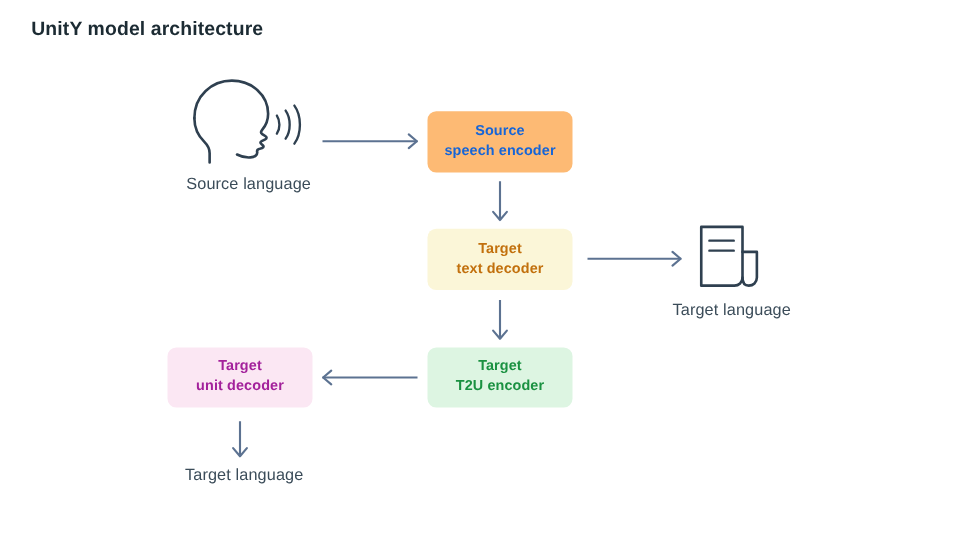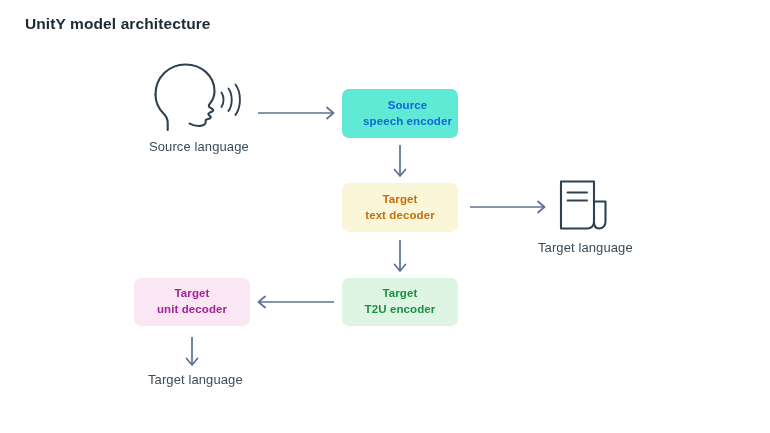--- a/index.html
+++ b/index.html
@@ -176,21 +176,21 @@
                L48.5 24.5
                L48.5 45
                C48.5 49 45.5 51.5 42 51.5
                C38.5 51.5 37 49 37 45"></path>
 
       <path class="glyph-stroke-thin" d="M10.5 15.5 L30 15.5"></path>
       <path class="glyph-stroke-thin" d="M10.5 23.5 L30 23.5"></path>
     </svg>
   </div>
 
-  <div class="node" id="node-source-speech-encoder" style="background:#5eead4;color:#1565d8;justify-content:flex-end;">
+  <div class="node" id="node-source-speech-encoder" style="background:#fdba74;color:#1565d8;">
     <span class="node-text">Source
 speech encoder</span>
   </div>
 
   <div class="node" id="node-target-text-decoder" style="background:#fbf6d8;color:#c2700d;">
     <span class="node-text">Target
 text decoder</span>
   </div>
 
   <div class="node" id="node-target-t2u-encoder" style="background:#ddf5e2;color:#1a9141;">

